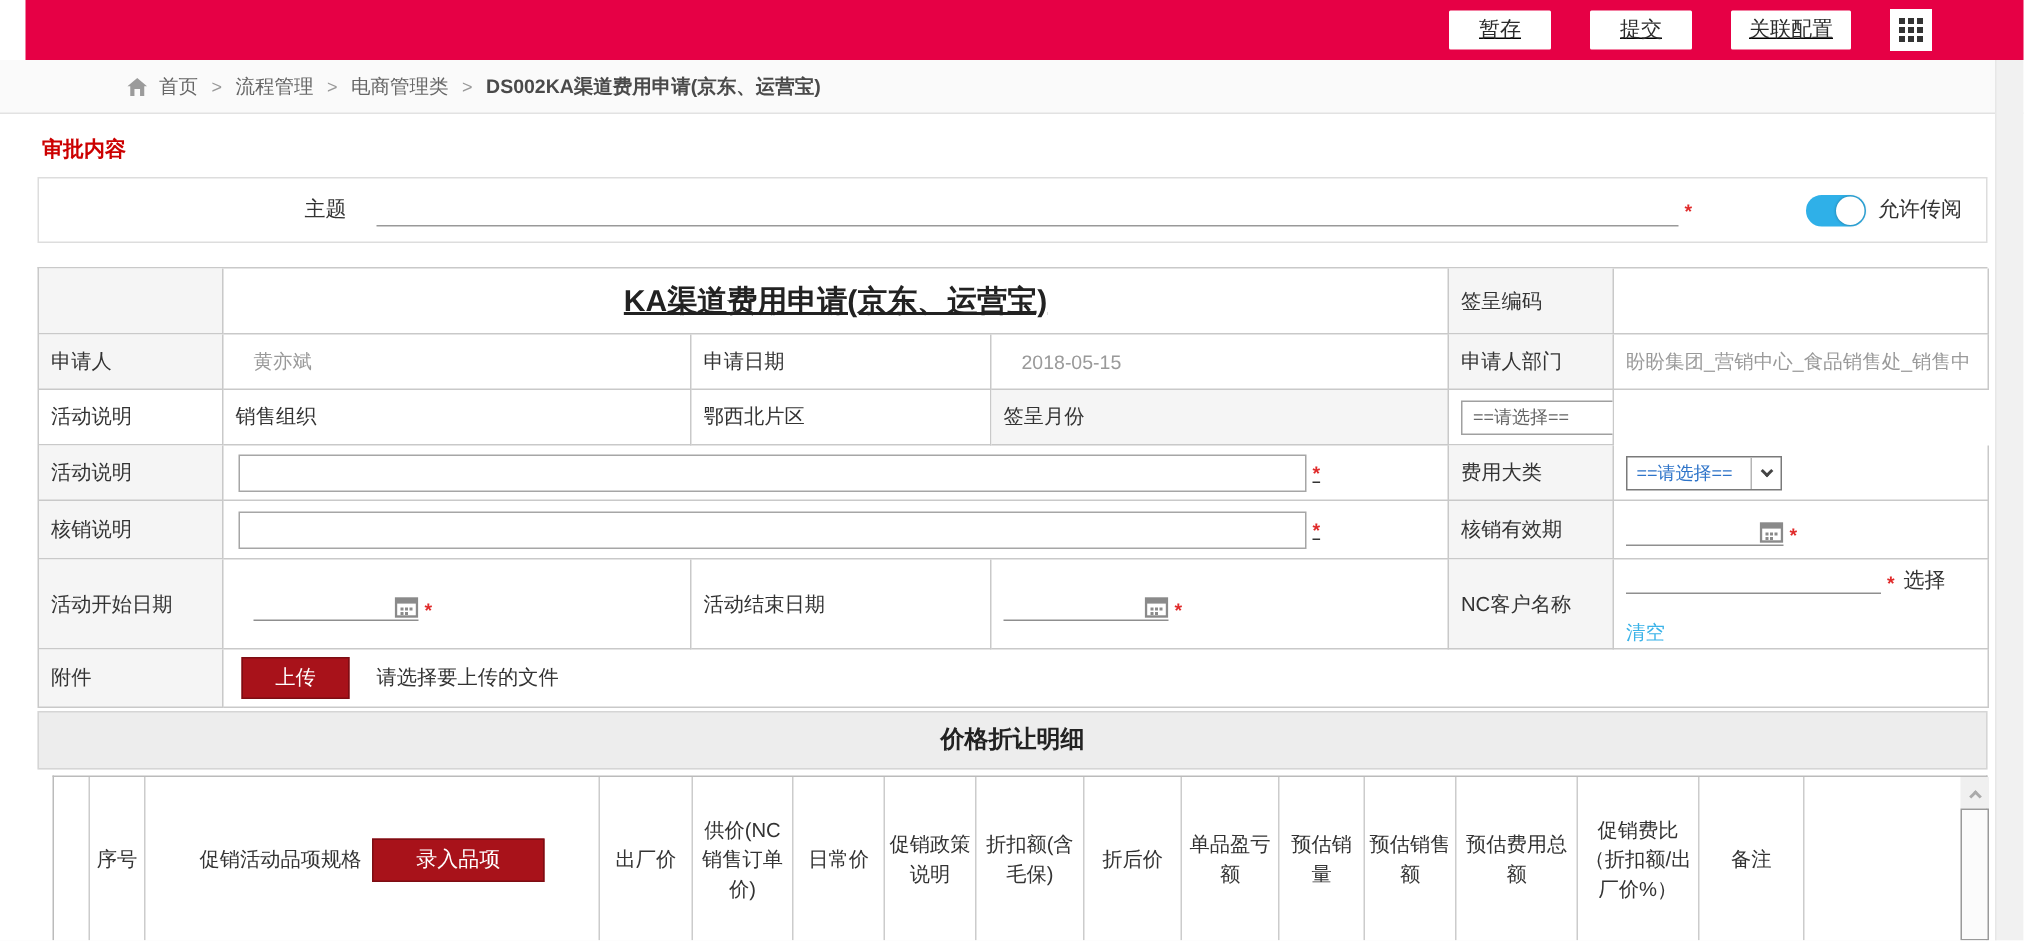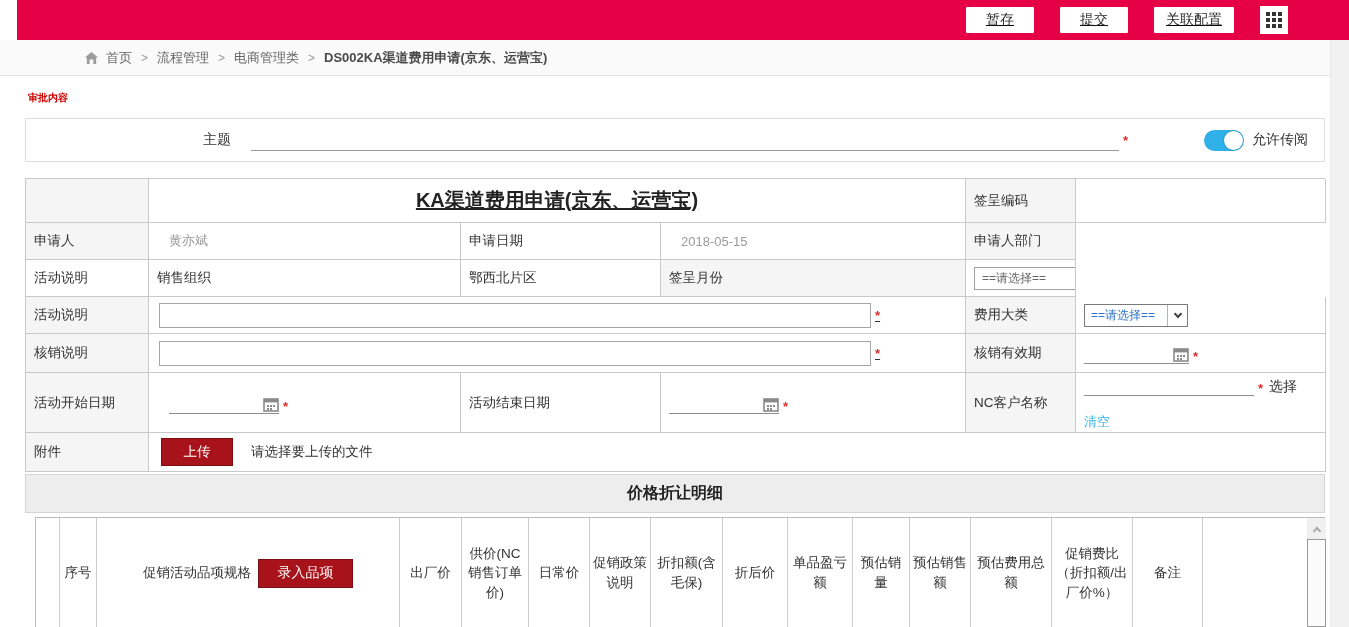--- a/index.html
+++ b/index.html
@@ -39,21 +39,21 @@
     font-size: 13px; color: #666;
   }
   .crumb-sep { color: #999; font-size: 12px; }
   .crumb-last { font-weight: bold; color: #4a4a4a; }
   .home-ic { display: inline-flex; margin-right: -2px; }
 
   
   .content { position: absolute; top: 76px; left: 0; width: 1330px; height: 551px; background: #fff; overflow: hidden; }
   .edge-strip { position: absolute; left: 1330px; top: 40px; width: 19px; height: 587px; background: #f1f1f1; border-left: 1px solid #e7e7e7; }
 
-  .section-title { position: absolute; left: 28px; top: 15px; font-size: 10px; font-weight: bold; color: #cc0000; }
+  .section-title { position: absolute; left: 28px; top: 15px; font-size: 14px; font-weight: bold; color: #cc0000; }
 
   
   .subject-panel {
     position: absolute; left: 25px; top: 42px; width: 1300px; height: 44px;
     border: 1px solid #ddd; background: #fff;
     display: flex; align-items: center; padding-right: 16px;
   }
   .subject-label { width: 205px; text-align: right; font-size: 14px; color: #333; }
   .line-input {
     width: 868px; margin-left: 20px; height: 22px;
@@ -142,21 +142,21 @@
     border: 1px solid #bbb; border-bottom: none; background: #fff; overflow: hidden;
     display: grid;
     grid-template-columns: 24px 37px 303px 62px 67px 61px 61px 72px 65px 65px 57px 61px 81px 81px 70px 60px 32px;
   }
   .dcell {
     border-right: 1px solid #ccc; height: 110px;
     display: flex; align-items: center; justify-content: center;
     text-align: center; font-size: 13.5px; color: #333; line-height: 1.45; padding: 2px 3px;
   }
   .dcell.noborder { border-right: none; }
-  .entry-btn { width: 95px; height: 29px; margin-left: 7px; font-size: 14px; flex: none; }
+  .entry-btn { width: 115px; height: 29px; margin-left: 7px; font-size: 14px; flex: none; }
 
   
   .vscroll { position: absolute; right: 4px; top: 442px; width: 19px; height: 109px; }
   .vs-up { height: 21px; background: #f0f0f0; display: flex; align-items: center; justify-content: center; cursor: pointer; }
   .chev-up { width: 6px; height: 6px; border-right: 2px solid #aaa; border-bottom: 2px solid #aaa; transform: rotate(-135deg); margin-top: 4px; }
   .vs-thumb { height: 88px; background: #fbfbfb; border: 1px solid #9a9a9a; cursor: pointer; }
 </style>
 </head>
 <body>
 
@@ -218,20 +218,21 @@
         <div class="fcell flabel">签呈编码</div>
         <div class="fcell"></div>
       </div>
 
       <div class="frow h37">
         <div class="fcell flabel">申请人</div>
         <div class="fcell gray-val pad-l12">黄亦斌</div>
         <div class="fcell">申请日期</div>
         <div class="fcell gray-val pad-l12">2018-05-15</div>
         <div class="fcell flabel">申请人部门</div>
+        <div class="fcell gray-val">盼盼集团_营销中心_食品销售处_销售中</div>
       </div>
 
       <div class="frow h37">
         <div class="fcell">活动说明</div>
         <div class="fcell">销售组织</div>
         <div class="fcell">鄂西北片区</div>
         <div class="fcell flabel">签呈月份</div>
         <div class="fcell">
           <span class="combo">
             <span class="combo-text">==请选择==</span>

